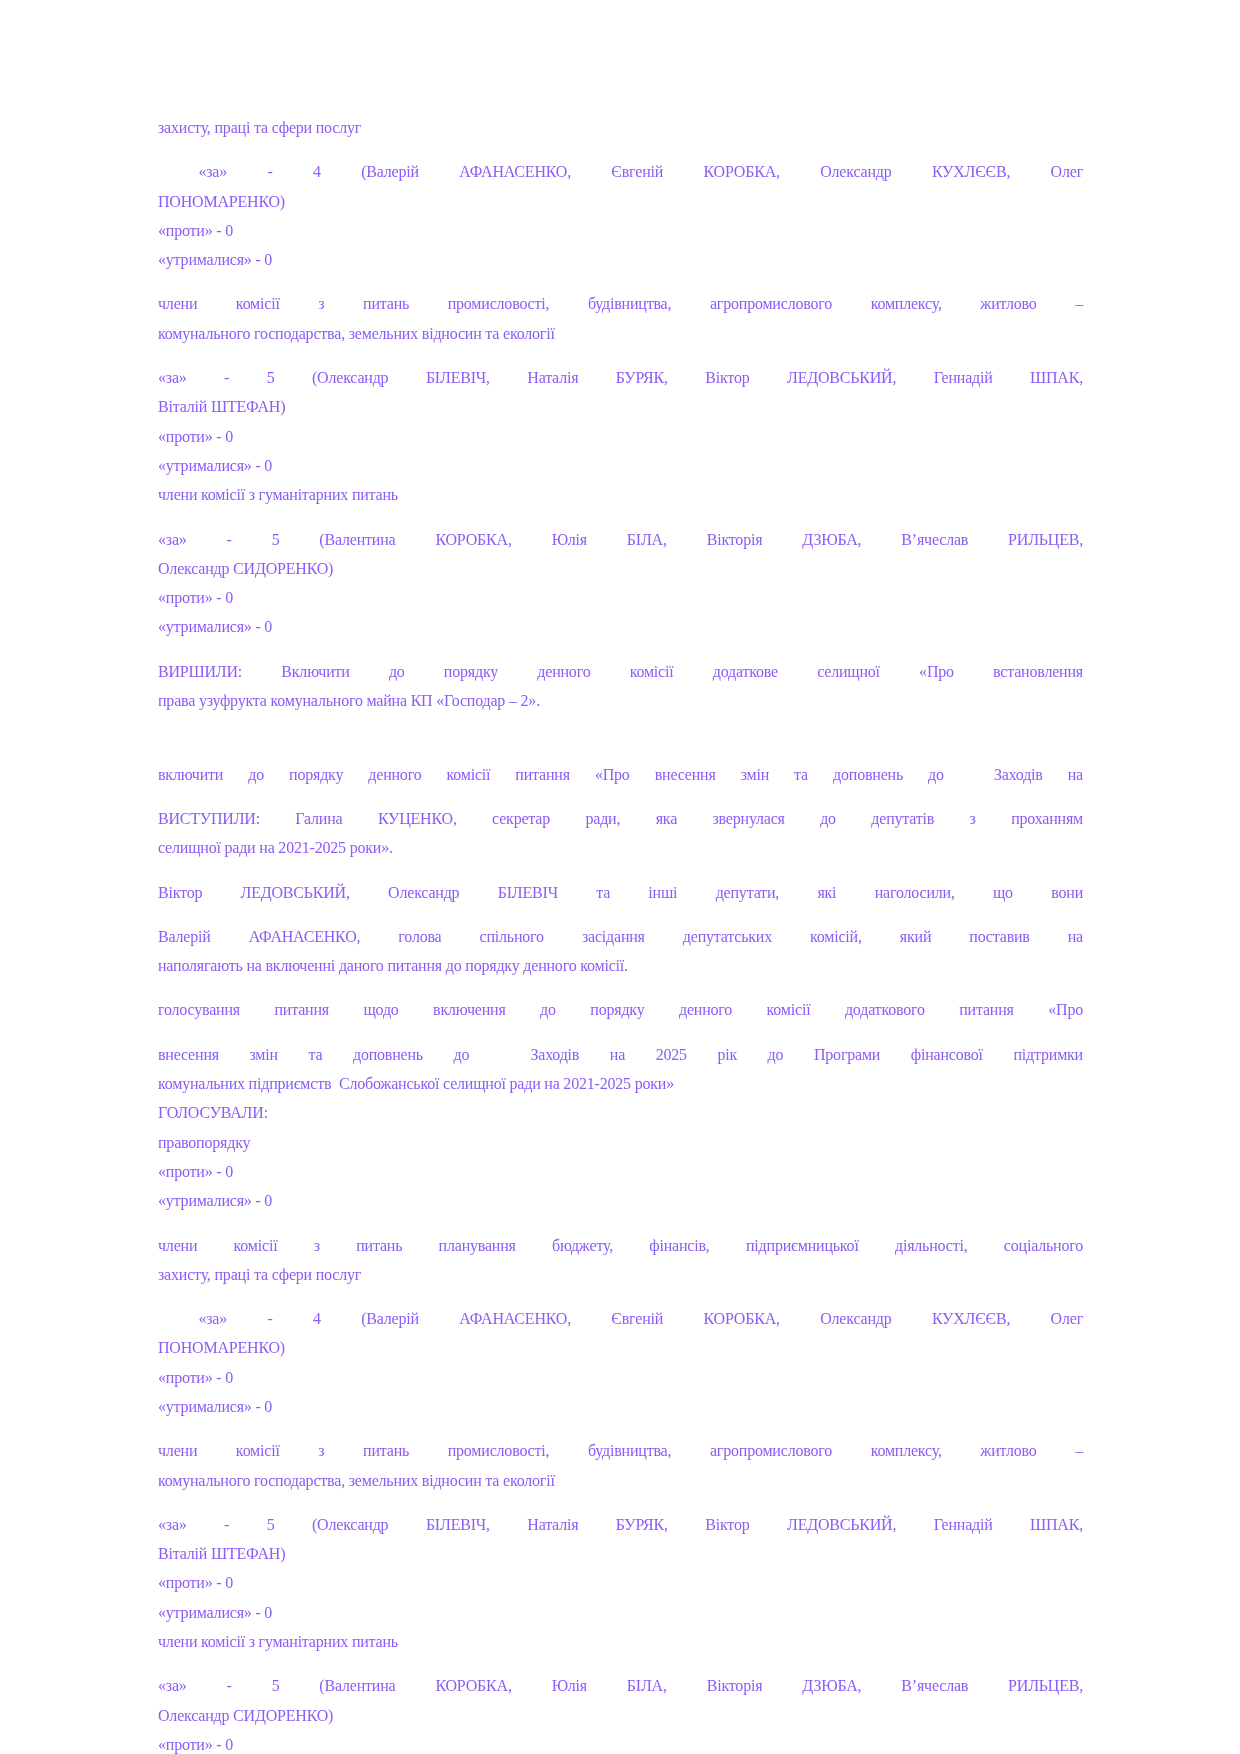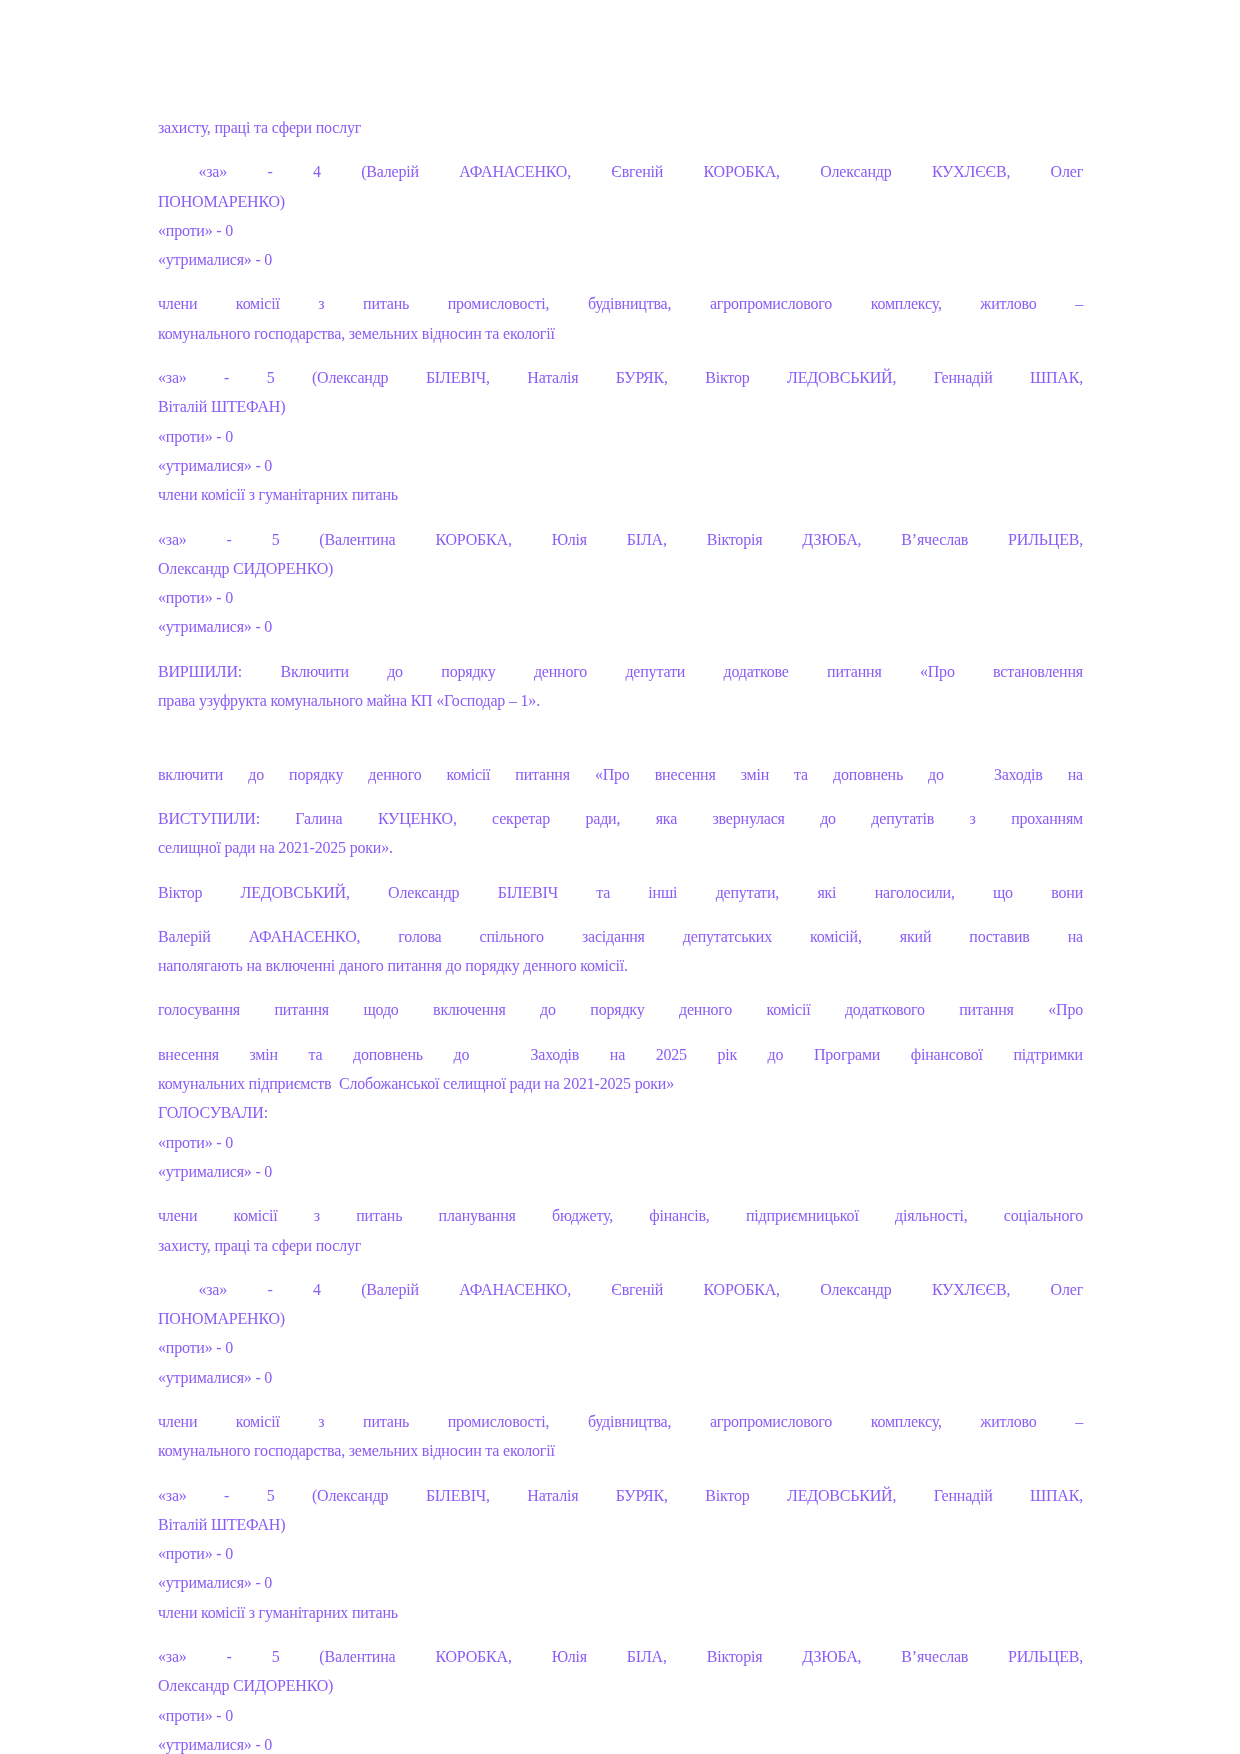--- a/index.html
+++ b/index.html
@@ -55,33 +55,34 @@
       <div class="line">комунального господарства, земельних відносин та екології</div>
       <div class="line just">«за» - 5 (Олександр БІЛЕВІЧ, Наталія БУРЯК, Віктор ЛЕДОВСЬКИЙ, Геннадій ШПАК,</div>
       <div class="line">Віталій ШТЕФАН)</div>
       <div class="line">«проти» - 0</div>
       <div class="line">«утрималися» - 0</div>
       <div class="line">члени комісії з гуманітарних питань</div>
       <div class="line just">«за» - 5 (Валентина КОРОБКА, Юлія БІЛА, Вікторія ДЗЮБА, В’ячеслав РИЛЬЦЕВ,</div>
       <div class="line">Олександр СИДОРЕНКО)</div>
       <div class="line">«проти» - 0</div>
       <div class="line">«утрималися» - 0</div>
-      <div class="line just">ВИРШИЛИ: Включити до порядку денного депутати додаткове питання «Про встановлення</div>
-      <div class="line">права узуфрукта комунального майна КП «Господар – 1».</div>
+      <div class="line just">ВИРШИЛИ: Включити до порядку денного комісії додаткове селищної «Про встановлення</div>
+      <div class="line">права узуфрукта комунального майна КП «Господар – 2».</div>
       <div class="line blank">&nbsp;</div>
       <div class="line just">включити до порядку денного комісії питання «Про внесення змін та доповнень до  Заходів на</div>
       <div class="line just">ВИСТУПИЛИ: Галина КУЦЕНКО, секретар ради, яка звернулася до депутатів з проханням</div>
       <div class="line">селищної ради на 2021-2025 роки».</div>
       <div class="line just">Віктор ЛЕДОВСЬКИЙ, Олександр БІЛЕВІЧ та інші депутати, які наголосили, що вони</div>
       <div class="line just">Валерій АФАНАСЕНКО, голова спільного засідання депутатських комісій, який поставив на</div>
       <div class="line">наполягають на включенні даного питання до порядку денного комісії.</div>
       <div class="line just">голосування питання щодо включення до порядку денного комісії додаткового питання «Про</div>
       <div class="line just">внесення змін та доповнень до  Заходів на 2025 рік до Програми фінансової підтримки</div>
       <div class="line">комунальних підприємств  Слобожанської селищної ради на 2021-2025 роки»</div>
       <div class="line">ГОЛОСУВАЛИ:</div>
+      <div class="line">правопорядку</div>
       <div class="line">«проти» - 0</div>
       <div class="line">«утрималися» - 0</div>
       <div class="line just">члени комісії з питань планування бюджету, фінансів, підприємницької діяльності, соціального</div>
       <div class="line">захисту, праці та сфери послуг</div>
       <div class="line just"> «за» - 4 (Валерій АФАНАСЕНКО, Євгеній КОРОБКА, Олександр КУХЛЄЄВ, Олег</div>
       <div class="line">ПОНОМАРЕНКО)</div>
       <div class="line">«проти» - 0</div>
       <div class="line">«утрималися» - 0</div>
       <div class="line just">члени комісії з питань промисловості, будівництва, агропромислового комплексу, житлово –</div>
       <div class="line">комунального господарства, земельних відносин та екології</div>

